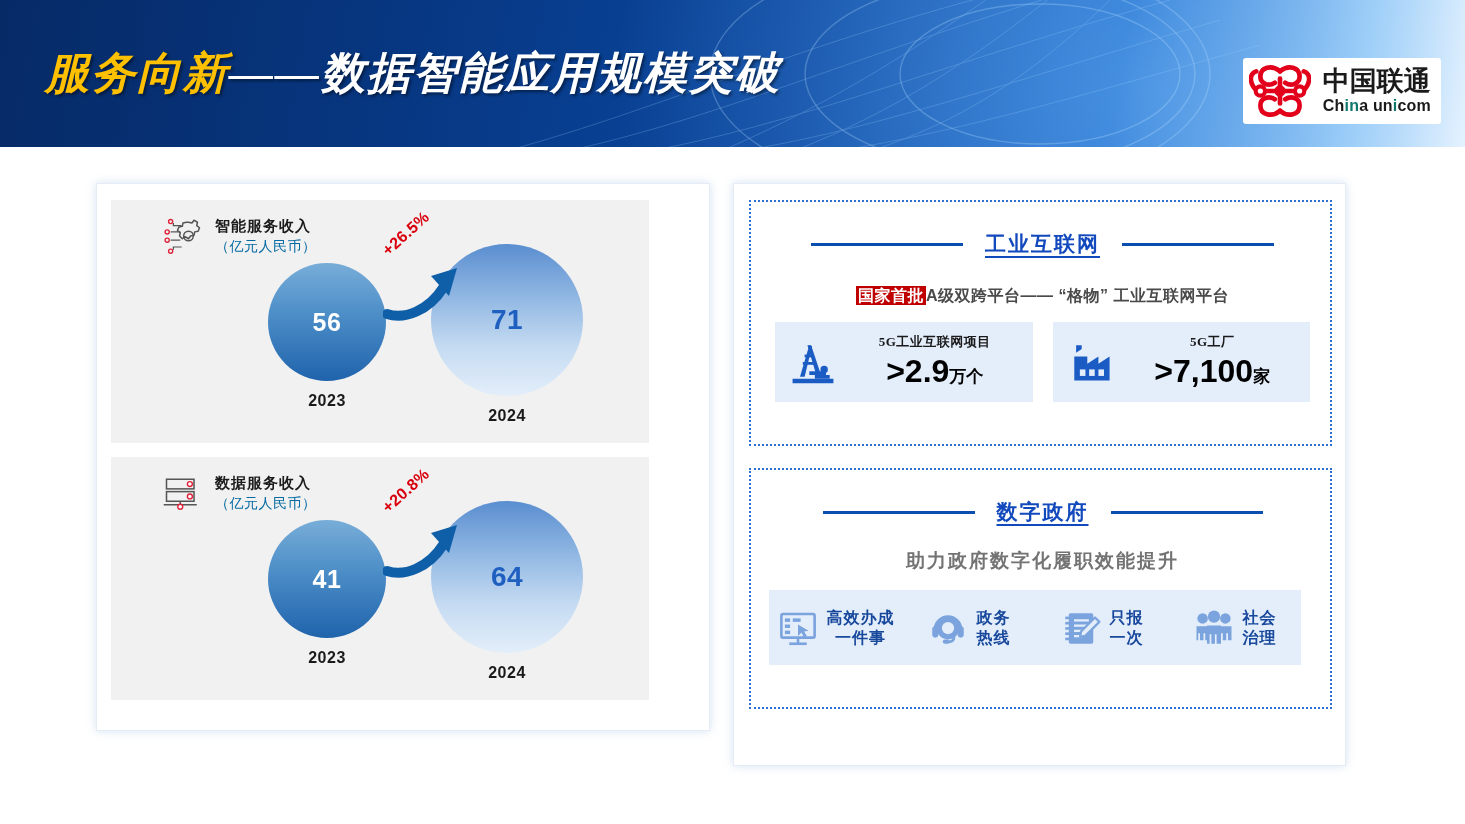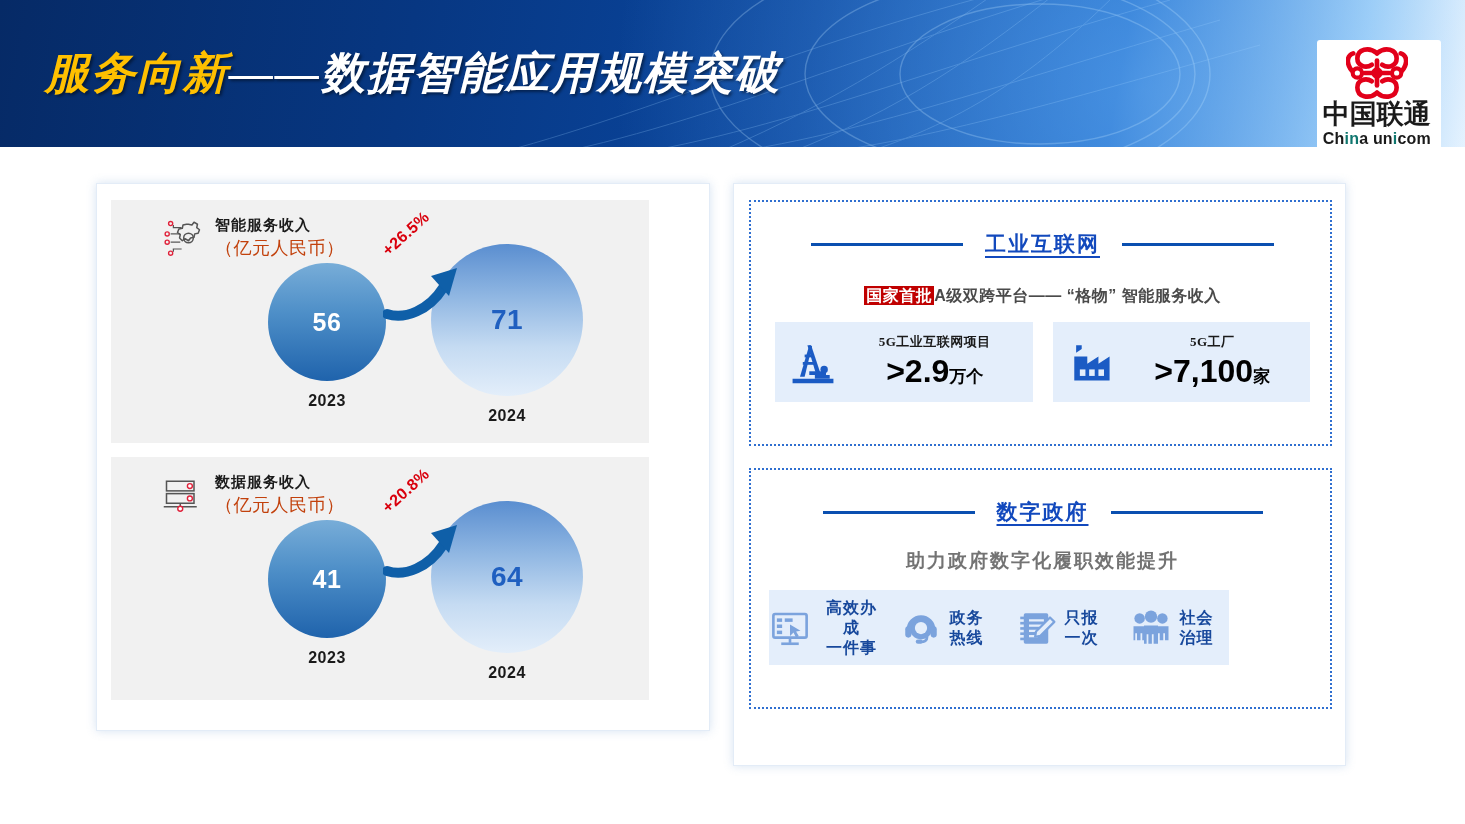--- a/index.html
+++ b/index.html
@@ -27,23 +27,23 @@
     position:absolute; left:45px; top:44px;
     font-family:"Liberation Serif","DejaVu Serif", serif;
     font-size:44px; font-weight:700; font-style:italic;
     letter-spacing:2px; white-space:nowrap;
     text-shadow: 2px 2px 3px rgba(0,0,0,.45);
   }
   .t-gold { color:#ffc000; }
   .t-white { color:#ffffff; }
 
   .logo-wrap {
-    position:absolute; right:24px; top:40px;
-    display:flex; align-items:center; 
-    background:#fff; padding:5px 10px 5px 6px; border-radius:3px;flex-direction:column;
+    position:absolute; right:24px; top:58px;
+    display:flex; align-items:center; gap:12px;
+    background:#fff; padding:5px 10px 5px 6px; border-radius:3px;
   }
   .logo-mark { width:62px; height:56px; flex:none; }
   .logo-text { display:flex; flex-direction:column; line-height:1; }
   .logo-cn {
     font-size:27px; font-weight:700; color:#1a1a1a; letter-spacing:0px;
     font-family:"Liberation Sans","DejaVu Sans",sans-serif;
   }
   .logo-en {
     font-size:16px; font-weight:700; color:#1a1a1a; margin-top:3px; letter-spacing:.2px;
   }
@@ -70,21 +70,21 @@
 
   .metric-head { position:absolute; left:50px; top:16px; display:flex; align-items:center; gap:10px; }
   .metric-icon { width:44px; height:40px; flex:none; }
   .metric-labels { line-height:1.25; }
   .metric-title {
     font-family:"Liberation Serif","DejaVu Serif",serif;
     font-size:15px; font-weight:700; color:#1b1b1b; letter-spacing:1px;
   }
   .metric-unit {
     font-family:"Liberation Serif","DejaVu Serif",serif;
-    font-size:18px; color:#c2410c; letter-spacing:.5px; margin-top:2px;
+    font-size:14px; color:#0369a1; letter-spacing:.5px; margin-top:2px;
   }
 
   .bubble { position:absolute; border-radius:50%; display:flex; align-items:center; justify-content:center; }
   .bubble .val { font-size:25px; font-weight:700; letter-spacing:.5px; }
 
   .bub-prev {
     width:118px; height:118px;
     background: linear-gradient(180deg,#78add8 0%, #4e8fc8 42%, #1f63ac 100%);
   }
   .bub-prev .val { color:#ffffff;text-align:right; }
@@ -158,21 +158,21 @@
     font-size:17px; font-weight:700;
     font-family:"Liberation Serif","DejaVu Serif",serif;
   }
 
   .rsec-sub2 {
     position:absolute; left:0; top:78px; width:583px; text-align:center;
     font-family:"Liberation Serif","DejaVu Serif",serif;
     font-size:19px; font-weight:700; color:#737373; letter-spacing:2px;
   }
 
-  .tile-row { position:absolute; left:18px; top:120px; width:460px; display:flex; }
+  .tile-row { position:absolute; left:18px; top:120px; width:532px; display:flex; }
   .tile {
     width:133px; height:75px; background:#e4eefb;
     display:flex; align-items:center; justify-content:center; gap:8px;
   }
   .tile-icon { width:42px; height:42px; flex:none; }
   .tile-text {
     font-family:"Liberation Serif","DejaVu Serif",serif;
     font-size:16px; font-weight:700; color:#17489c; line-height:1.25;
     letter-spacing:1px; text-align:center;
   }
@@ -327,21 +327,21 @@
     <div class="panel panel-right">
 
       <div class="rsec rsec-1">
         <div class="rsec-title-row">
           <div class="rule"></div>
           <div class="rsec-title">工业互联网</div>
           <div class="rule"></div>
         </div>
 
         <div class="rsec-sub1">
-          <span class="hl">国家首批</span><span>A级双跨平台—— “格物” 智能服务收入</span>
+          <span class="hl">国家首批</span><span>A级双跨平台—— “格物” 工业互联网平台</span>
         </div>
 
         <div class="stat-row">
           <div class="stat-box">
             <svg class="stat-icon" viewBox="0 0 56 56">
               <g fill="#1b5bc4">
                 <path d="M6 46 h44 v5 H6z"></path>
                 <path d="M22 10 l4 0 l10 30 l-5 0 z"></path>
                 <path d="M14 44 l10 -34 l3 1 l-8 33 z"></path>
                 <path d="M17 28 h14 v3 H17z"></path>

